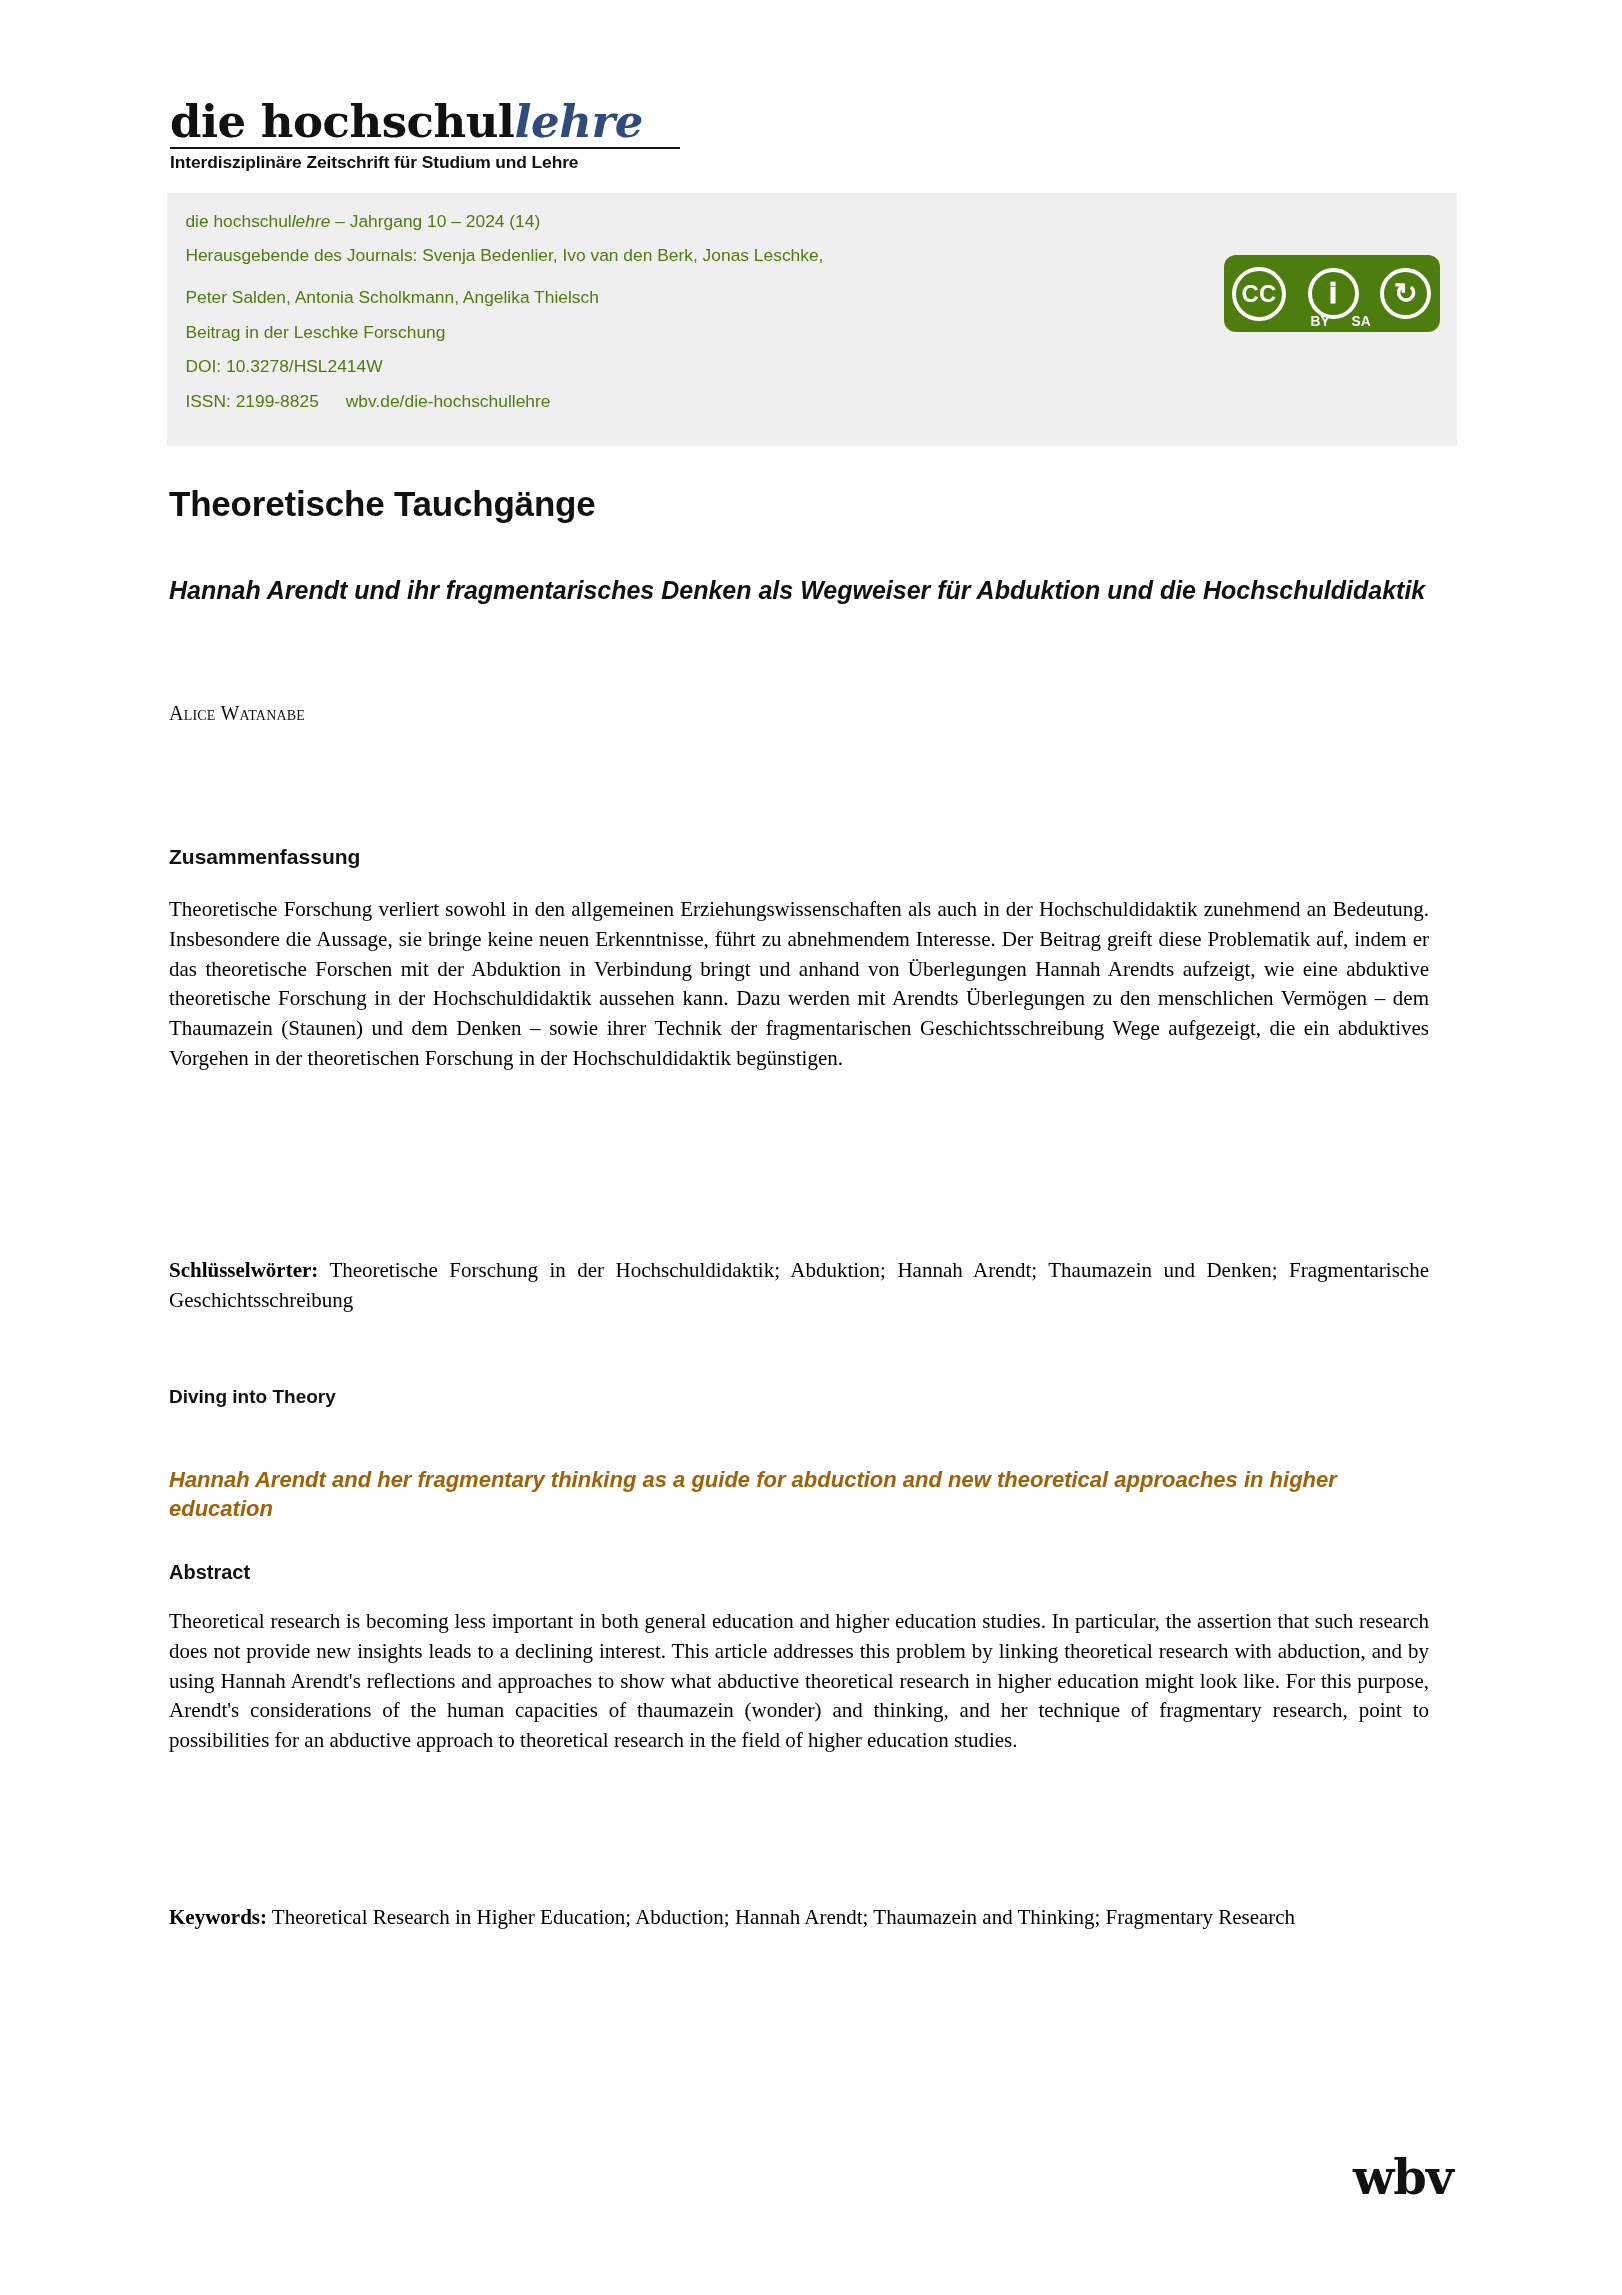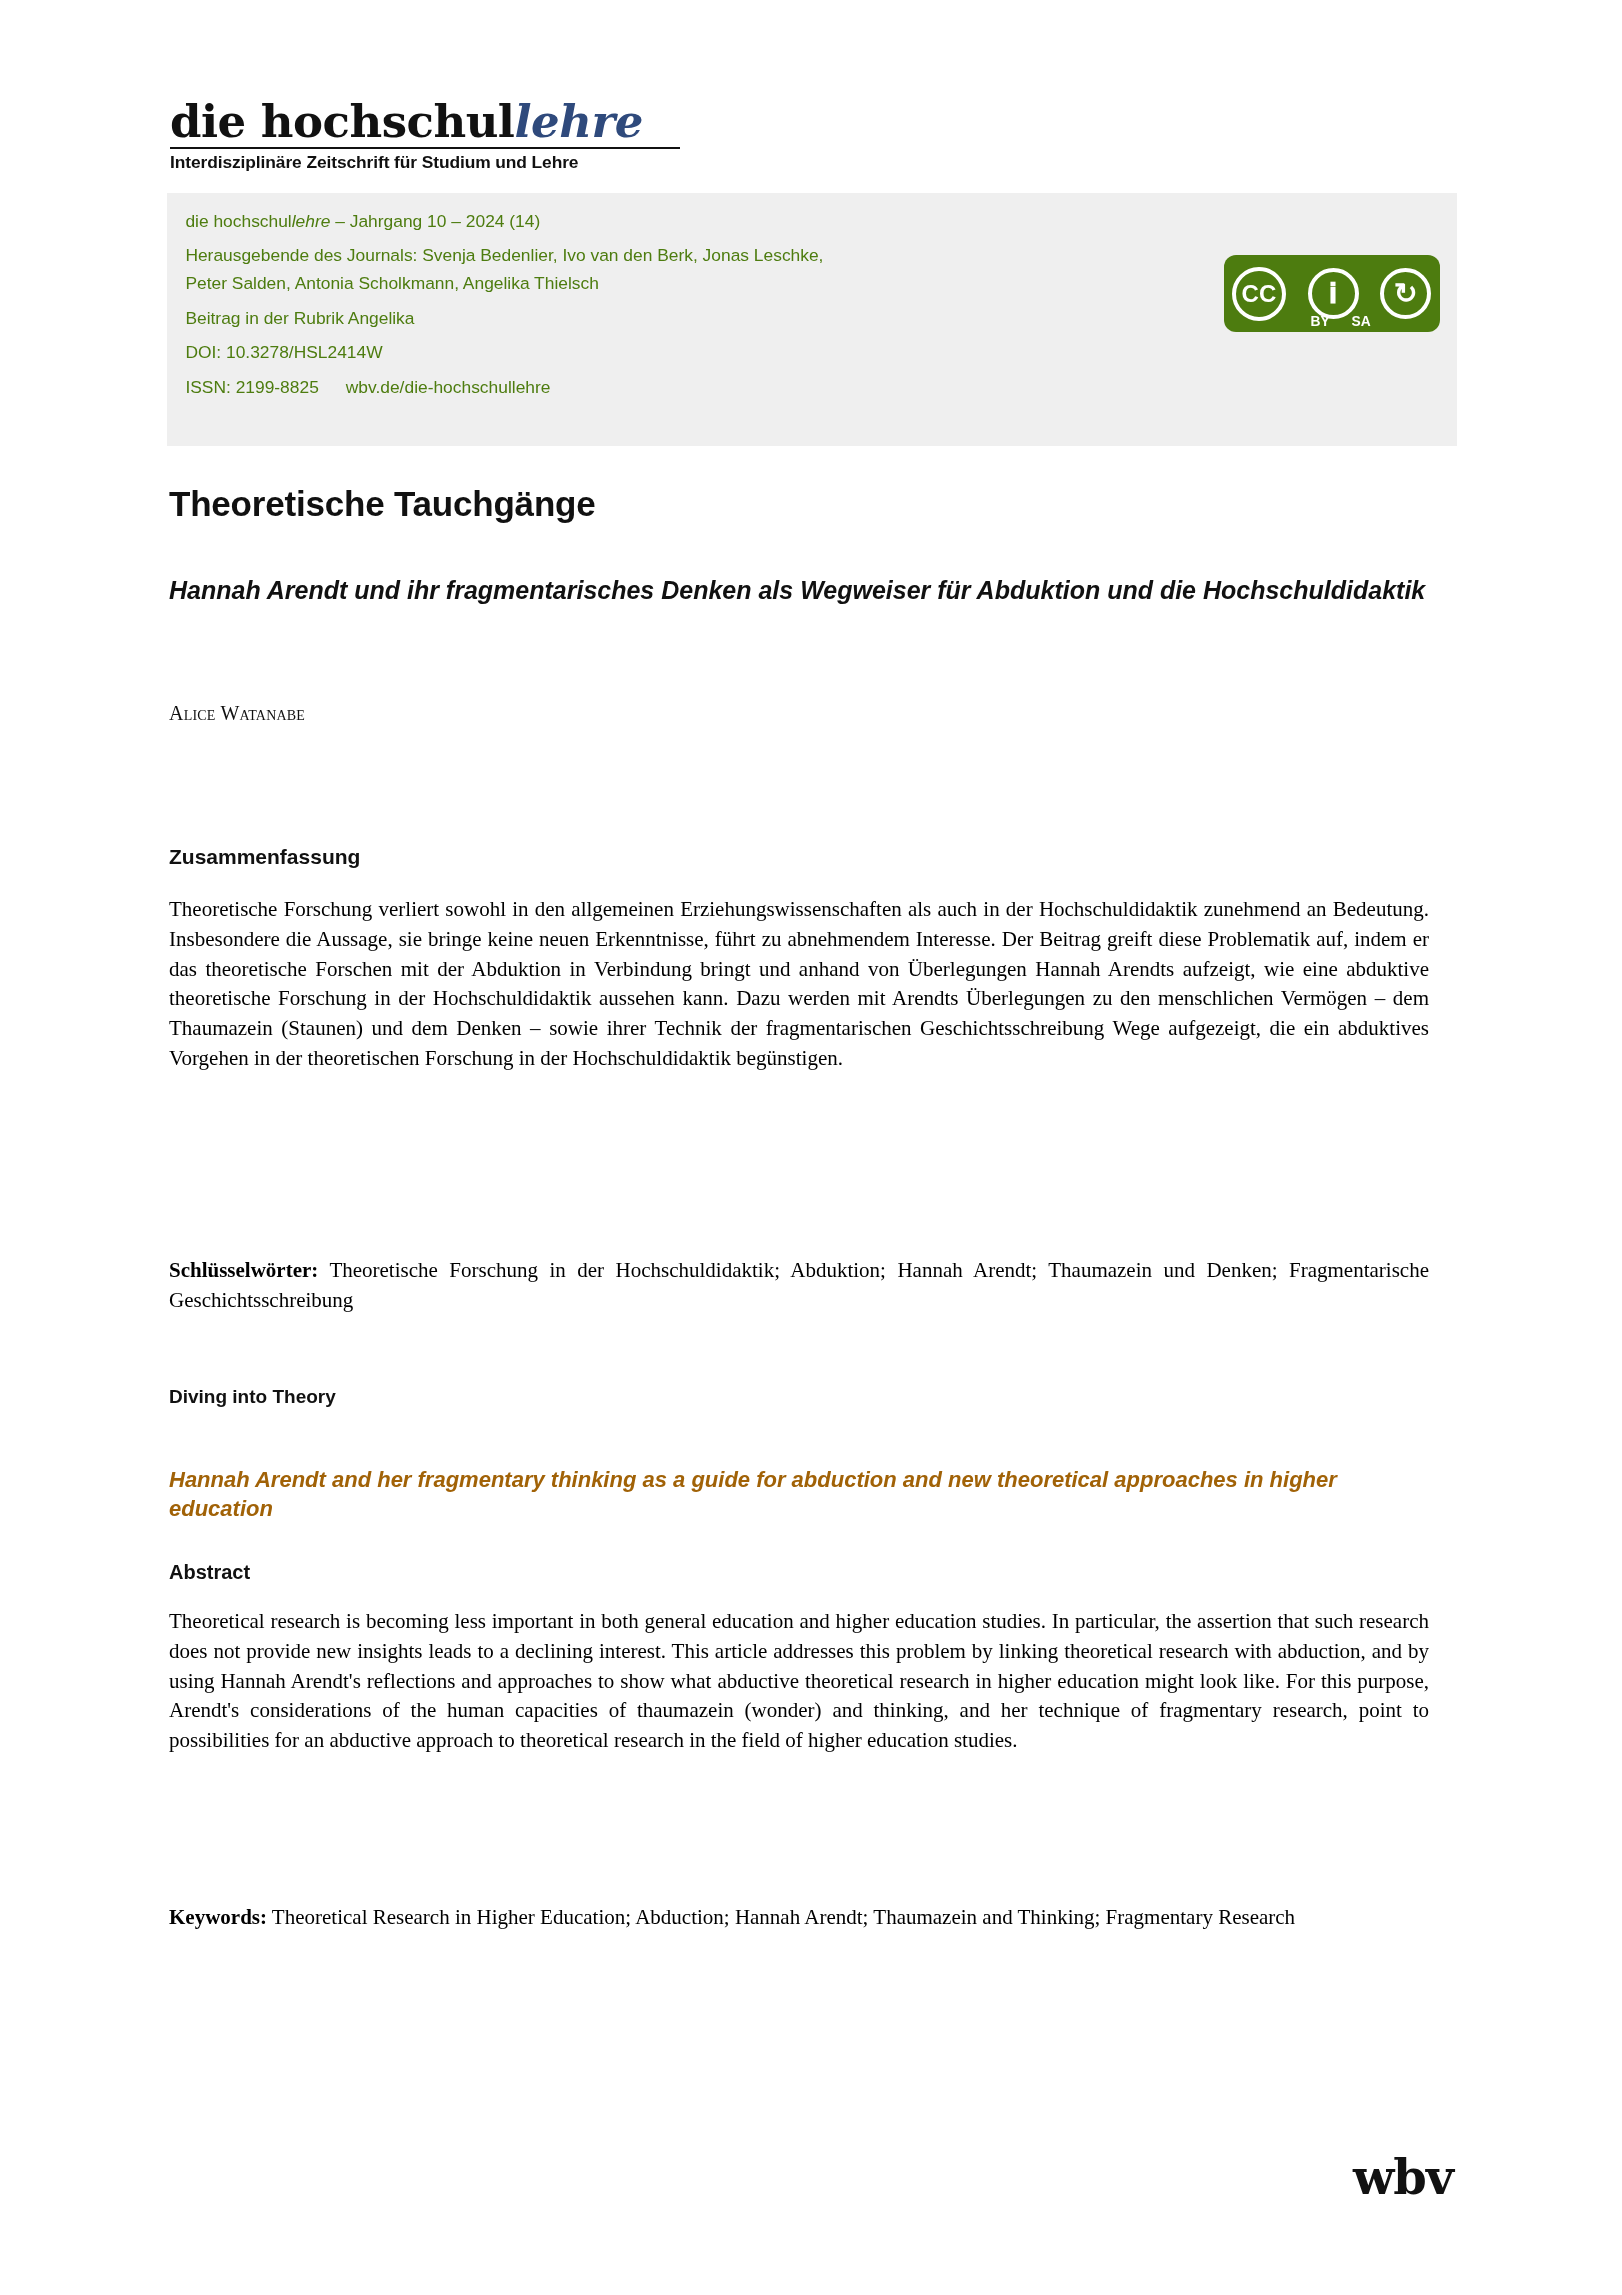--- a/index.html
+++ b/index.html
@@ -74,21 +74,21 @@
     left: 18.4px;
     top: 14.7px;
     width: 964px;
     font-family: "Liberation Sans", sans-serif;
     font-size: 17.4px;
     line-height: 1.52;
     color: #4d7c0f;
   }
   .meta-lines .it { font-style: italic; }
   .meta-row { margin-bottom: 8.3px; }
-  .meta-row.tight { margin-bottom: 1px; }
+  .meta-row.tight { margin-bottom: 15px; }
   .meta-issn-gap { display: inline-block; width: 27px; }
 
   
   .cc-badge {
     position: absolute;
     right: 17.4px;
     top: 62px;
     width: 216px;
     height: 77px;
     background: #4d7c0f;
@@ -239,21 +239,21 @@
     <div class="logo-line"><span>die hochschul</span><span class="lehre">lehre</span></div>
     <div class="logo-rule"></div>
     <div class="logo-sub">Interdisziplinäre Zeitschrift für Studium und Lehre</div>
   </div>
 
   <div class="metabox">
     <div class="meta-lines">
       <div class="meta-row"><span>die hochschul</span><span class="it">lehre</span><span> – Jahrgang 10 – 2024 (14)</span></div>
       <div class="meta-row tight">Herausgebende des Journals: Svenja Bedenlier, Ivo van den Berk, Jonas Leschke,</div>
       <div class="meta-row">Peter Salden, Antonia Scholkmann, Angelika Thielsch</div>
-      <div class="meta-row">Beitrag in der Rubrik Angelika</div>
+      <div class="meta-row">Beitrag in der Leschke Forschung</div>
       <div class="meta-row">DOI: 10.3278/HSL2414W</div>
       <div class="meta-row"><span>ISSN: 2199-8825</span><span class="meta-issn-gap"></span><span>wbv.de/die-hochschullehre</span></div>
     </div>
 
     <div class="cc-badge">
       <div class="cc-circle">CC</div>
       <div class="cc-circle small">𝐢</div>
       <div class="cc-circle small">↻</div>
       <div class="cc-labels">
         <span>BY</span>

